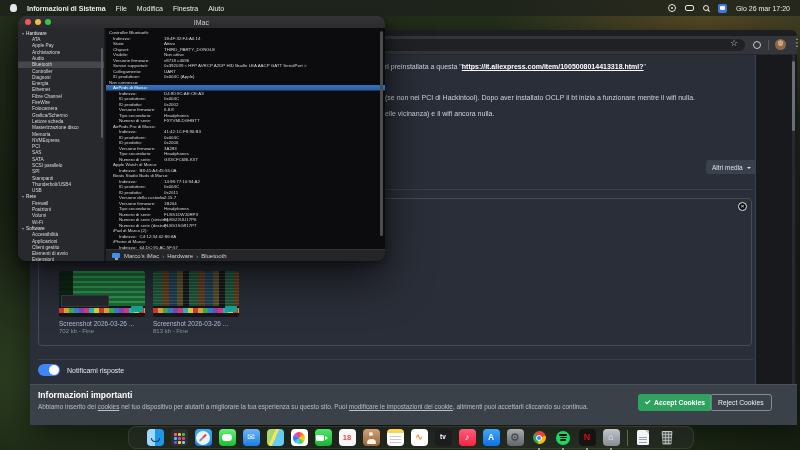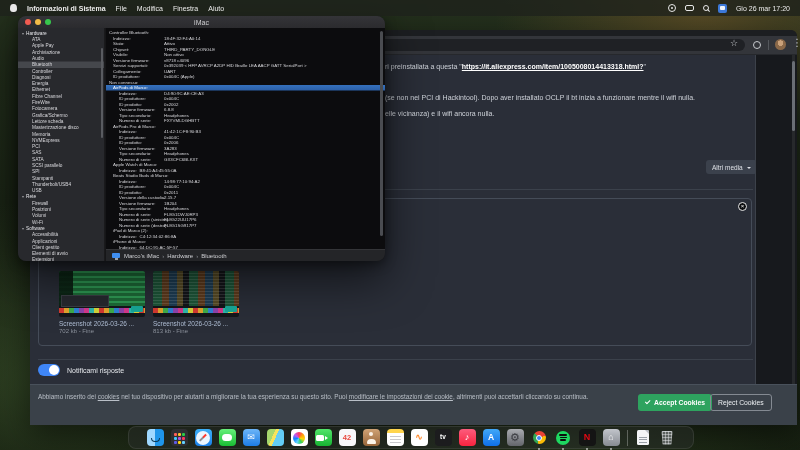--- a/index.html
+++ b/index.html
@@ -257,20 +257,21 @@
         <div class="toggle">
             <i class="knob"></i>
           </div>
         <span class="toggle-label">Notificami risposte</span>
       </div>
       <div class="rail"></div>
       <div class="vscroll">
           <i class="vthumb"></i>
         </div>
       <div class="cookie">
+        <div class="ck-title">Informazioni importanti</div>
         <div class="ck-body">
           <span>Abbiamo inserito dei </span><a class="u"><span>cookies</span></a><span> nel tuo dispositivo per aiutarti a migliorare la tua esperienza su questo sito. Puoi </span><a class="u"><span>modificare le impostazioni dei cookie</span></a><span>, altrimenti puoi accettarli cliccando su continua.</span>
         </div>
         <div class="ck-accept">
           <i class="chk"></i>
           <span>Accept Cookies</span>
         </div>
         <div class="ck-reject">
           <span>Reject Cookies</span>
         </div>
@@ -517,21 +518,21 @@
         </div>
         <div class="dk maps"></div>
         <div class="dk photos">
           <i class="flower"></i>
         </div>
         <div class="dk facetime">
           <i class="cam"></i>
           <i class="camtri"></i>
         </div>
         <div class="dk calendar">
-          <span class="cal-d">42</span>
+          <span class="cal-d">18</span>
         </div>
         <div class="dk contacts">
           <i class="head"></i>
           <i class="torso"></i>
         </div>
         <div class="dk notes">
           <i class="nlines"></i>
         </div>
         <div class="dk waveform">
           <span class="g">∿</span>

